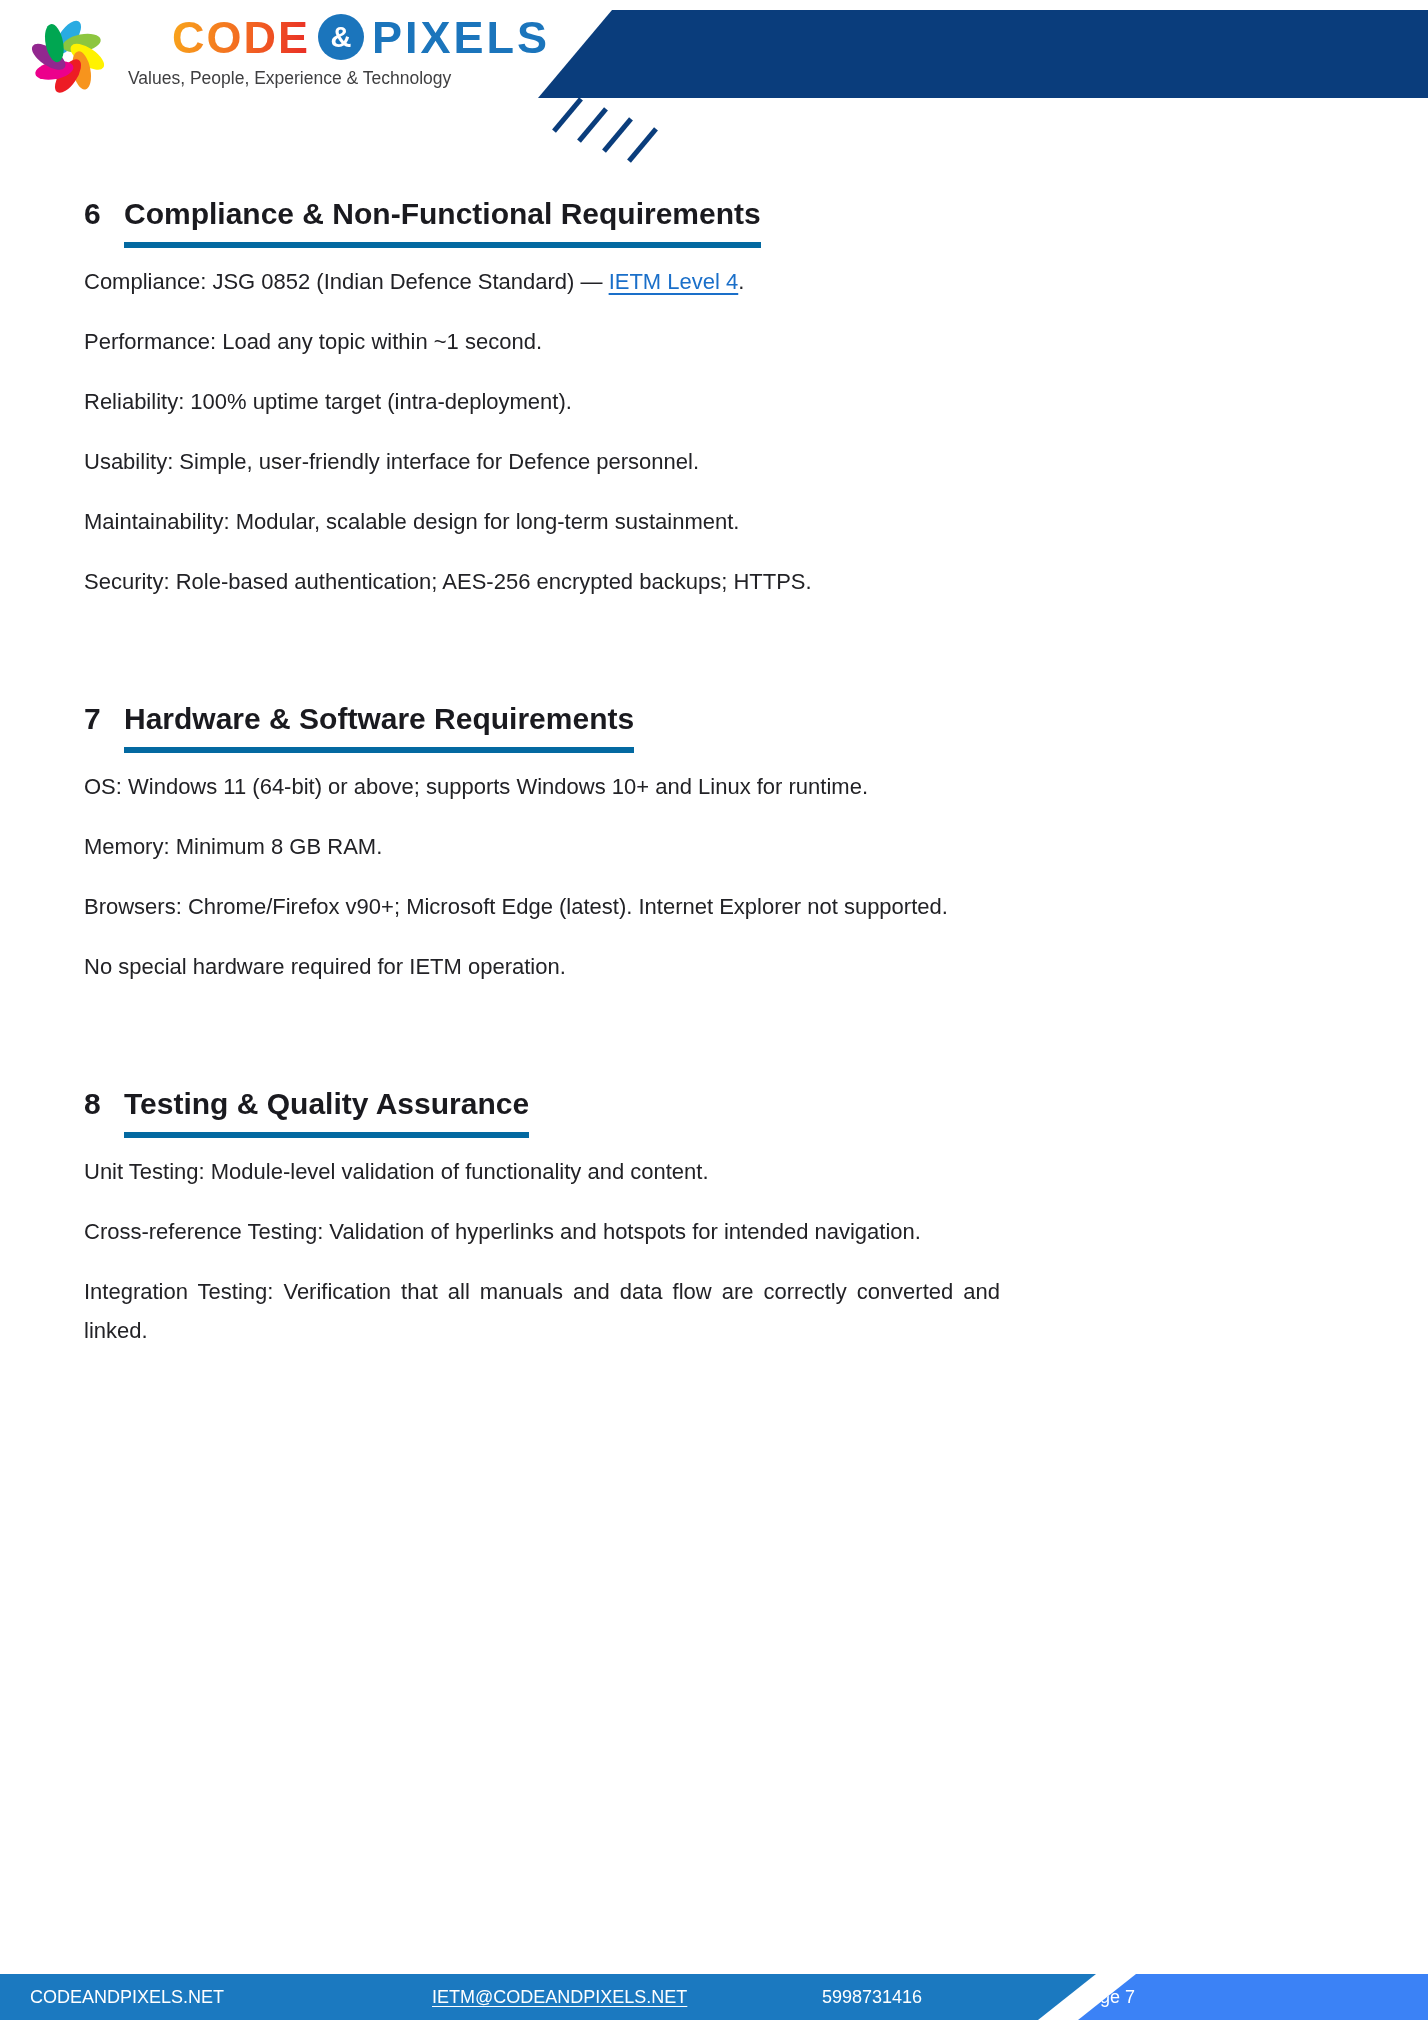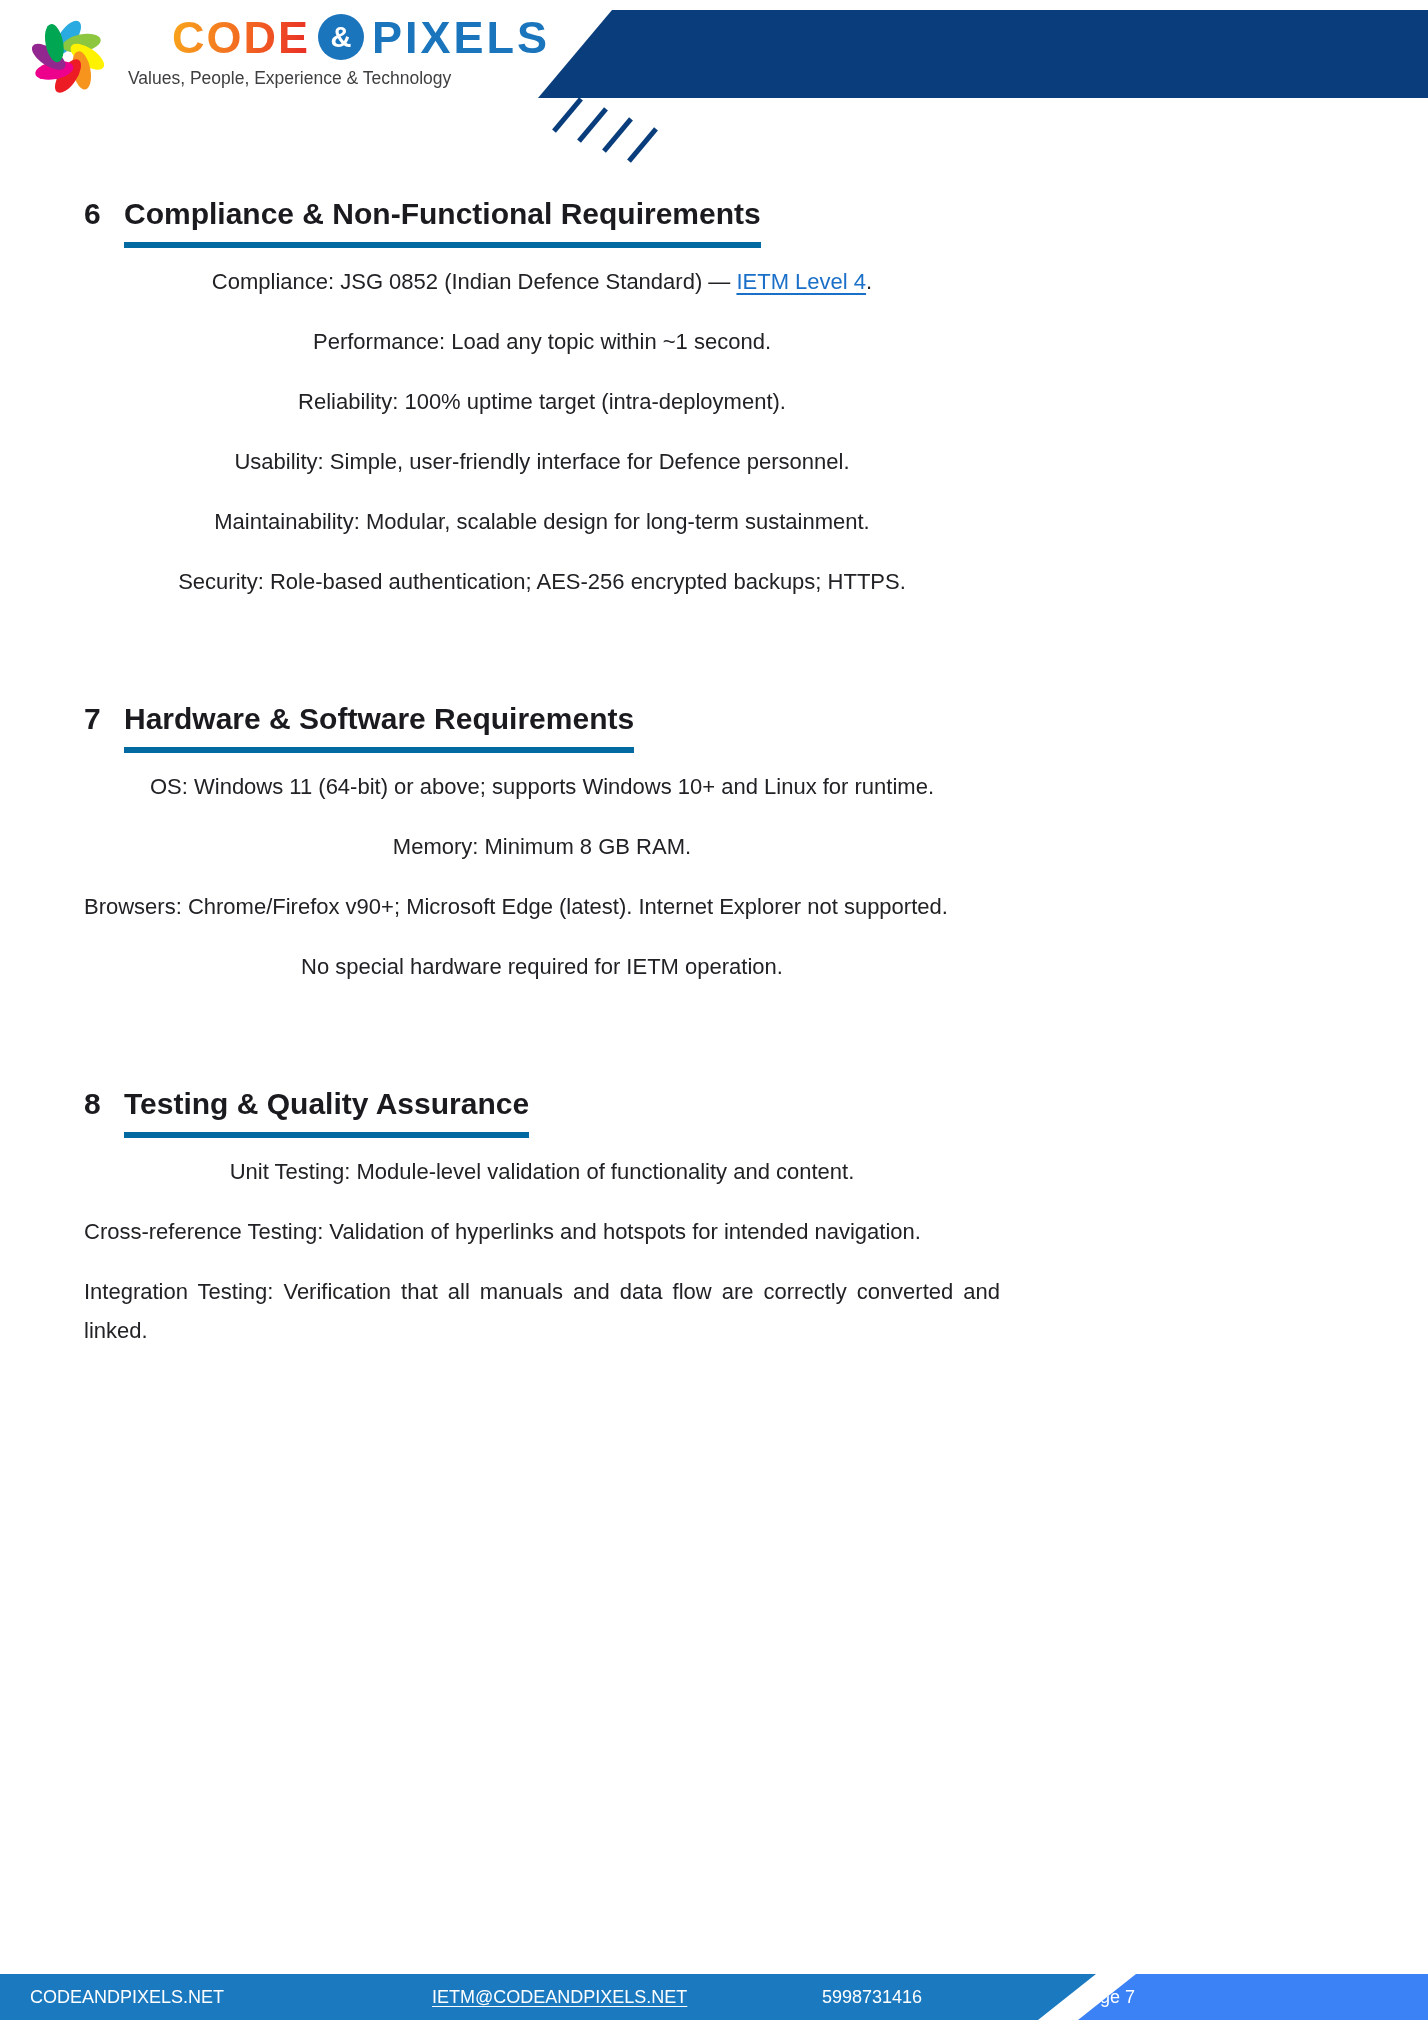--- a/index.html
+++ b/index.html
@@ -22,21 +22,21 @@
   .s2{left:590px;top:104px;}
   .s3{left:615px;top:114px;}
   .s4{left:640px;top:124px;}
 
   
   main{padding:76px 0 0 84px;}
   h2{font-size:30px;line-height:44px;font-weight:700;color:#1a1a1f;margin:0 0 26px 0;}
   h2.sp{margin-top:96px;}
   h2 .num{display:inline-block;min-width:40px;}
   h2 .title{border-bottom:6px solid #0369a1;padding-bottom:12px;}
-  main p{width:916px;margin:0 0 21px 0;font-size:22px;line-height:39px;color:#222226;text-align:center;}
+  main p{width:916px;margin:0 0 21px 0;font-size:22px;line-height:39px;color:#222226;}
   p.justify{text-align:justify;}
   .link{color:#1a6fc9;text-decoration:underline;text-underline-offset:4px;cursor:pointer;}
 
   
   footer{position:absolute;left:0;bottom:8px;width:1428px;height:46px;background:#1b79c0;color:#ffffff;font-size:18px;}
   footer .site{position:absolute;left:30px;top:0;line-height:46px;}
   footer .mail{position:absolute;left:432px;top:0;line-height:46px;color:#ffffff;text-decoration:underline;text-underline-offset:3px;cursor:pointer;}
   footer .phone{position:absolute;left:822px;top:0;line-height:46px;}
   .wedge-white{position:absolute;right:0;top:0;height:46px;width:390px;background:#ffffff;clip-path:polygon(58px 0,100% 0,100% 100%,0 100%);}
   .wedge-dark{position:absolute;right:0;top:0;height:46px;width:350px;background:#3b82f6;clip-path:polygon(58px 0,100% 0,100% 100%,0 100%);display:flex;align-items:center;justify-content:flex-start;}

